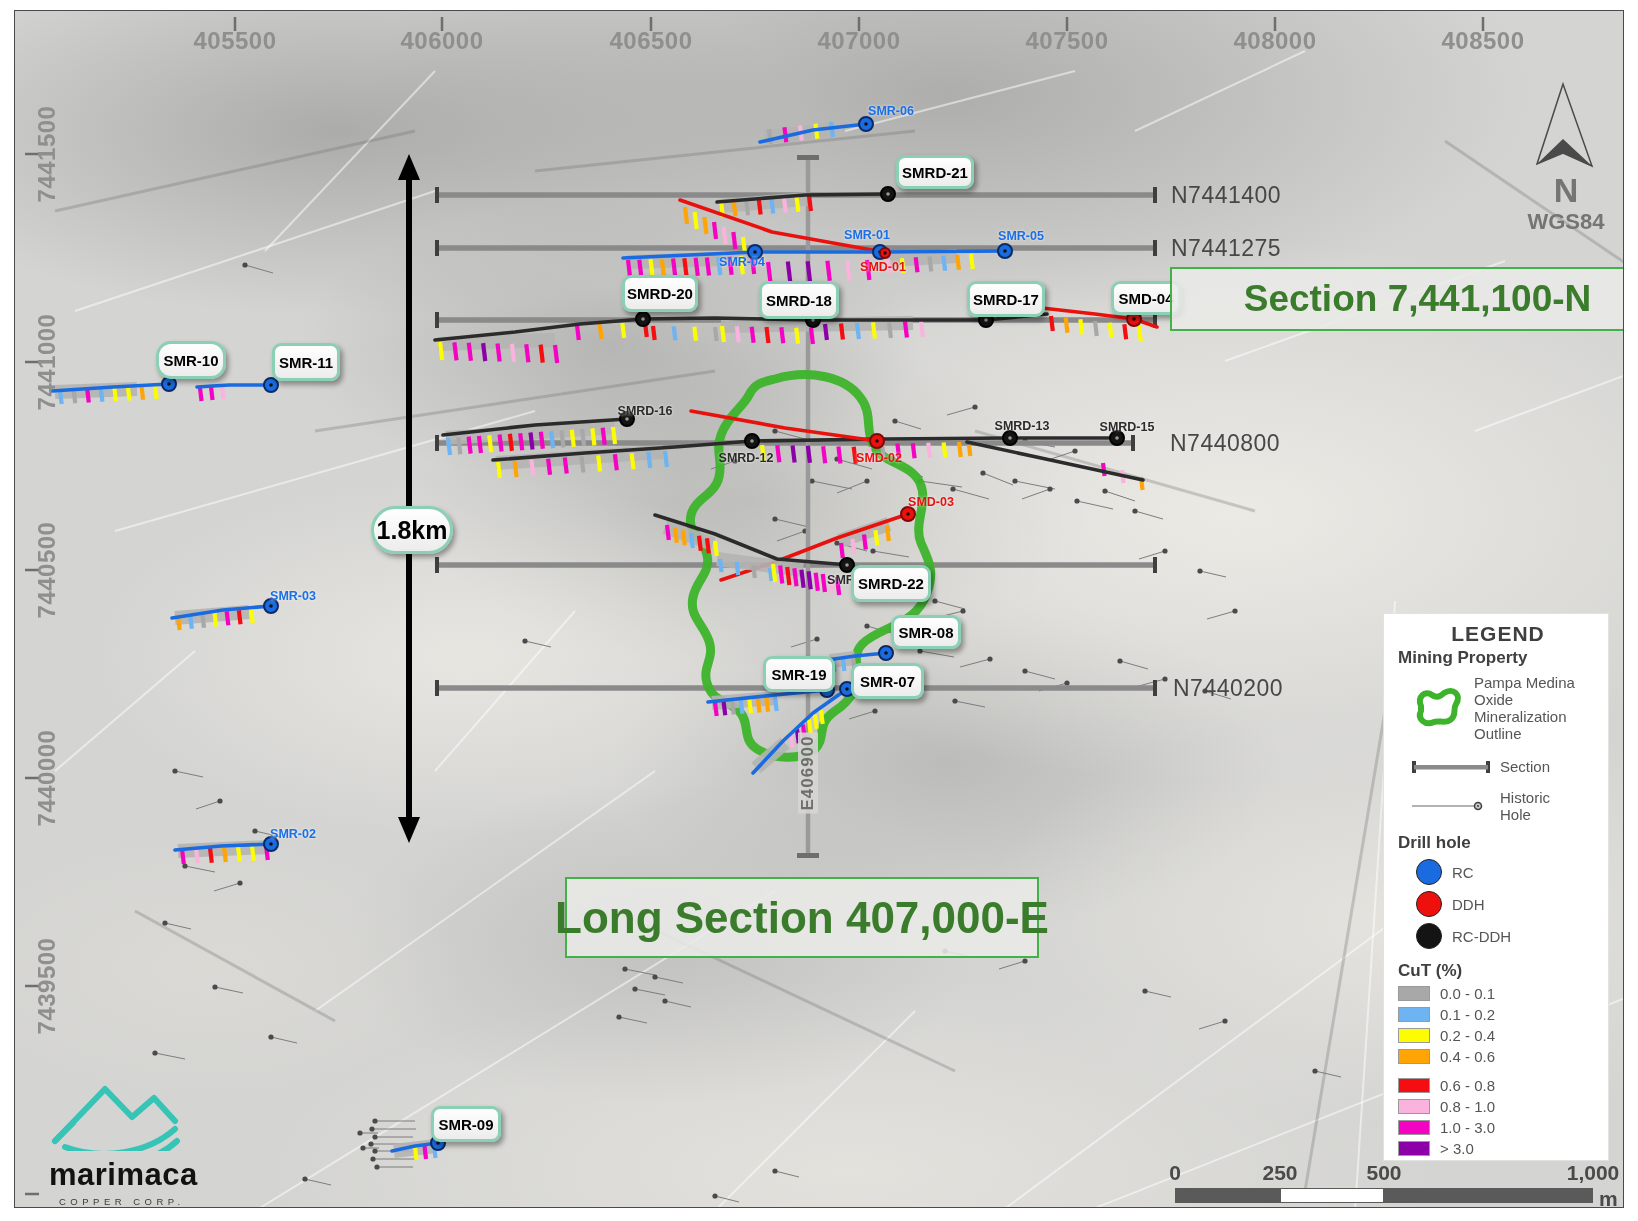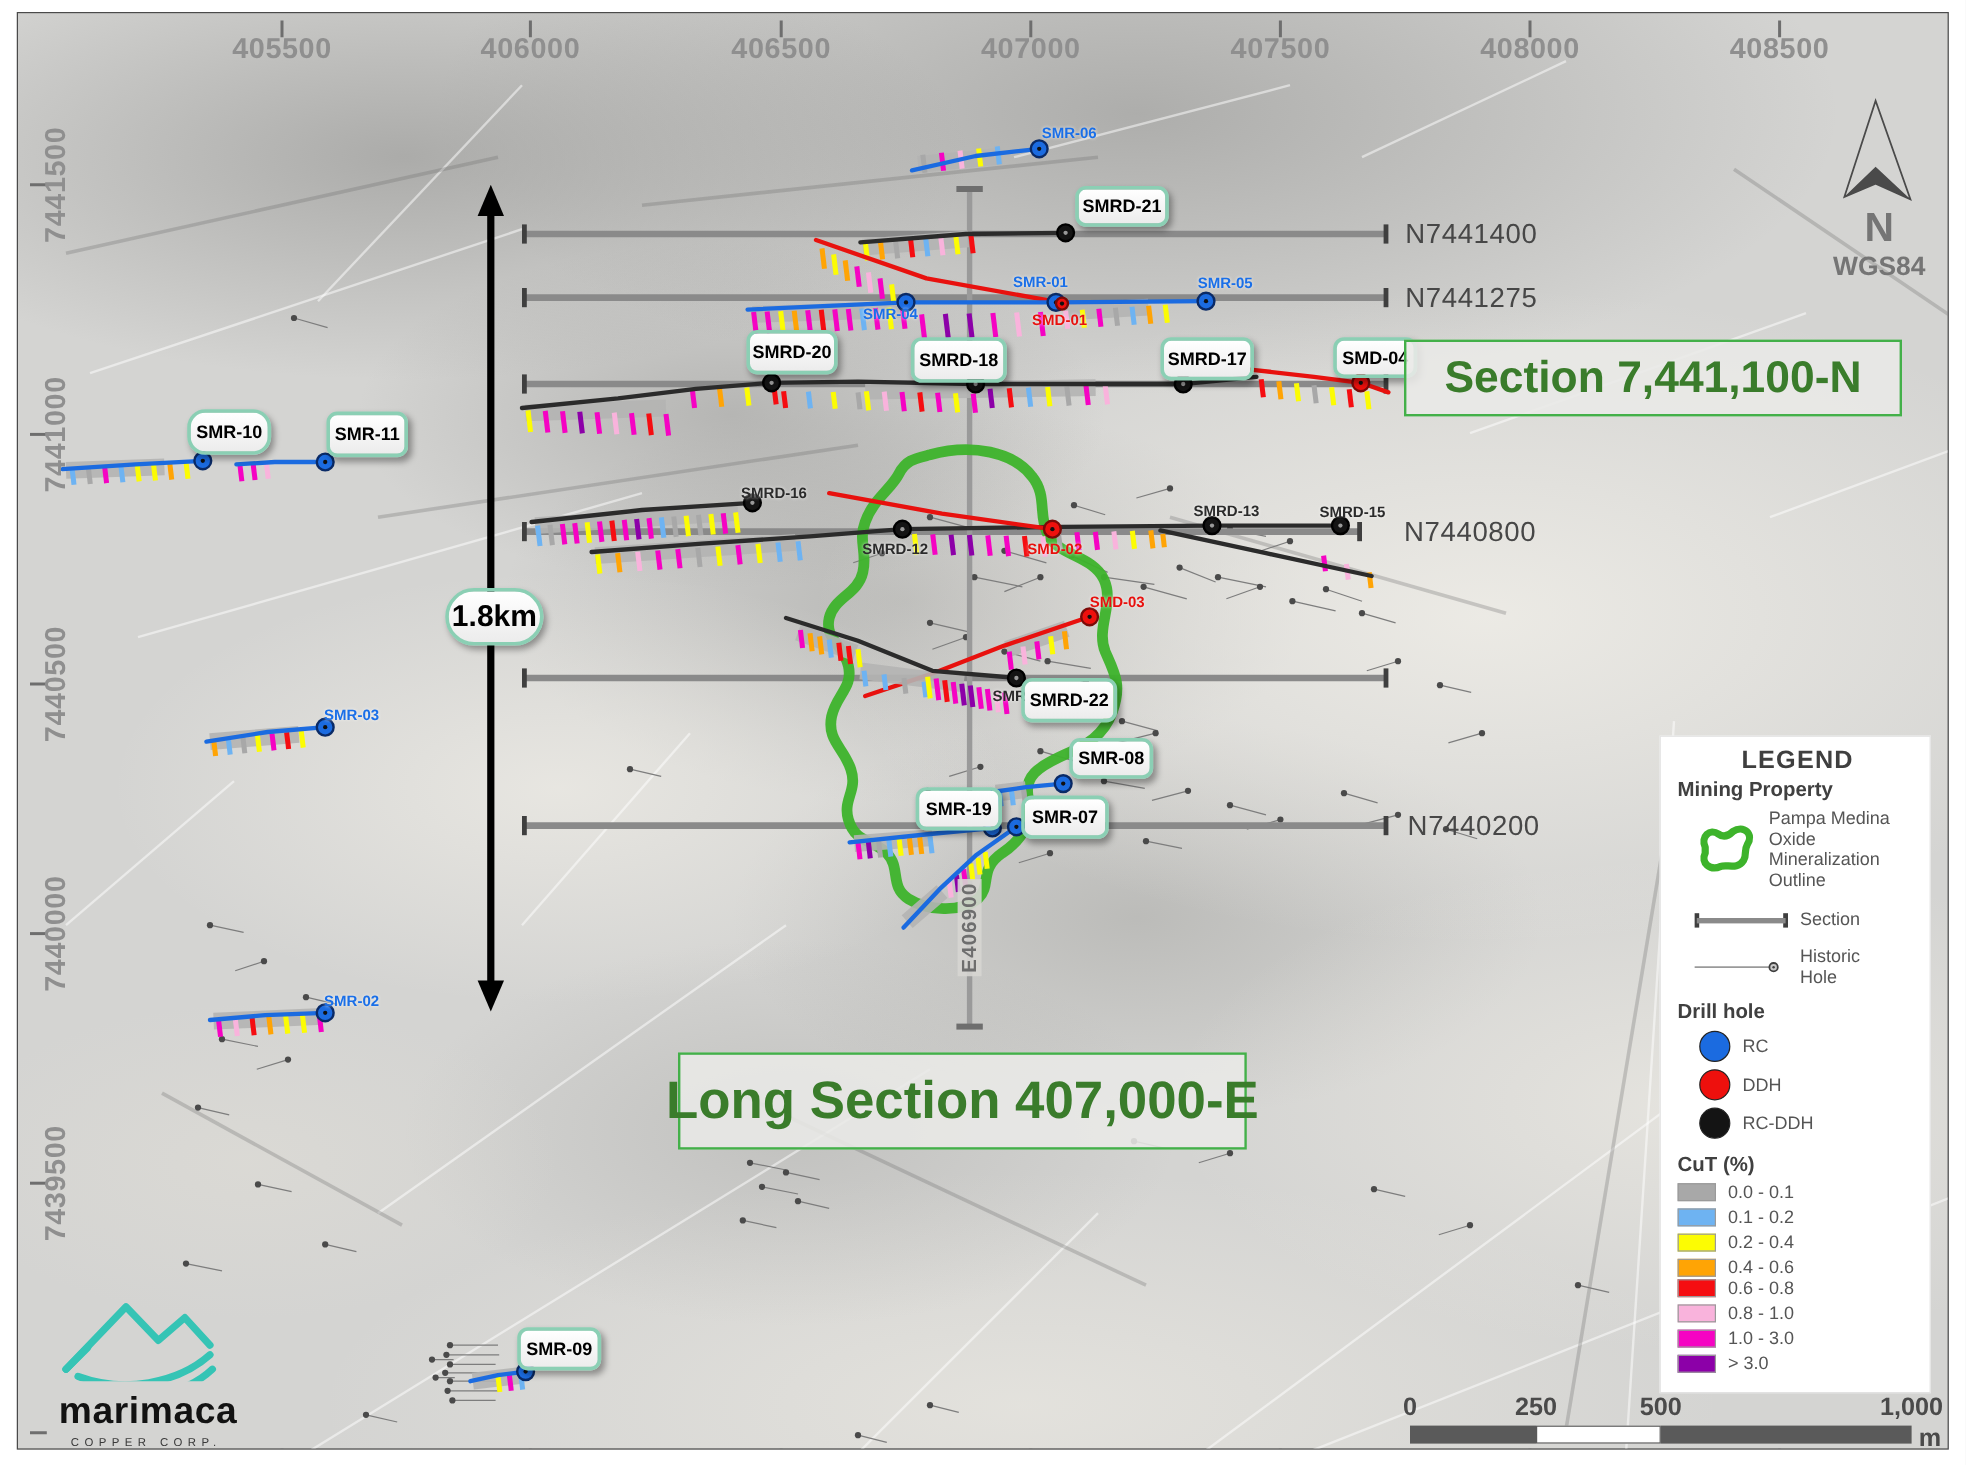--- a/index.html
+++ b/index.html
@@ -686,24 +686,24 @@
         <div class="holebox" style="left:836px;top:652px;width:67px;height:30px;">SMR-07</div>
         <div class="plain blue" style="left:278px;top:585px;">SMR-03</div>
         <div class="plain blue" style="left:278px;top:823px;">SMR-02</div>
         <div class="plain black" style="left:826px;top:569px;">SMR</div>
         <div class="holebox" style="left:416px;top:1095px;width:64px;height:30px;">SMR-09</div>
       </div>
 
     <div class="ov compass-txt" style="left:1551px;top:160px;font-size:34px;">N</div>
     <div class="ov compass-txt" style="left:1551px;top:198px;font-size:22px;">WGS84</div>
 
-    <div class="callout" style="left:1155px;top:272px;width:411px;height:60px;font-size:37px;">Section 7,441,100-N</div>
+    <div class="callout" style="left:1155px;top:256px;width:411px;height:60px;font-size:37px;padding-left:40px;">Section 7,441,100-N</div>
     <div class="callout" style="left:550px;top:866px;width:470px;height:77px;font-size:44px;">Long Section 407,000-E</div>
 
-    <div class="dist-box" style="left:356px;top:479px;width:76px;height:42px;border-radius:24px;">1.8km</div>
+    <div class="dist-box" style="left:356px;top:495px;width:76px;height:42px;border-radius:24px;">1.8km</div>
 
     <div class="eline-label" style="left:793px;top:762px;">E406900</div>
 
     <div id="legend">
       <div class="lg-title">LEGEND</div>
       <div class="lg-head">Mining Property</div>
       <div class="lg-row">
         <svg class="lg-sym" width="52" height="46" viewBox="0 0 52 46">
           <path d="M 9,21 C 5,12 13,5 20,10 C 24,13 28,12 32,8 C 41,2 50,10 44,19 C 41,24 44,27 41,32 C 36,40 27,35 22,37 C 13,41 5,34 9,26 Z" fill="none" stroke="#3db32b" stroke-width="6" stroke-linejoin="round"></path>
         </svg>
@@ -758,21 +758,21 @@
             <div class="lg-txt">0.1 - 0.2</div>
           </div>
           <div class="lg-row" style="margin-top: 4px;">
             <div class="sw" style="background: rgb(252, 252, 3);"></div>
             <div class="lg-txt">0.2 - 0.4</div>
           </div>
           <div class="lg-row" style="margin-top: 4px;">
             <div class="sw" style="background: rgb(255, 164, 5);"></div>
             <div class="lg-txt">0.4 - 0.6</div>
           </div>
-          <div class="lg-row" style="margin-top: 0;">
+          <div class="lg-row" style="margin-top: 12px;">
             <div class="sw" style="background: rgb(245, 13, 17);"></div>
             <div class="lg-txt">0.6 - 0.8</div>
           </div>
           <div class="lg-row" style="margin-top: 4px;">
             <div class="sw" style="background: rgb(249, 179, 220);"></div>
             <div class="lg-txt">0.8 - 1.0</div>
           </div>
           <div class="lg-row" style="margin-top: 4px;">
             <div class="sw" style="background: rgb(245, 3, 195);"></div>
             <div class="lg-txt">1.0 - 3.0</div>

